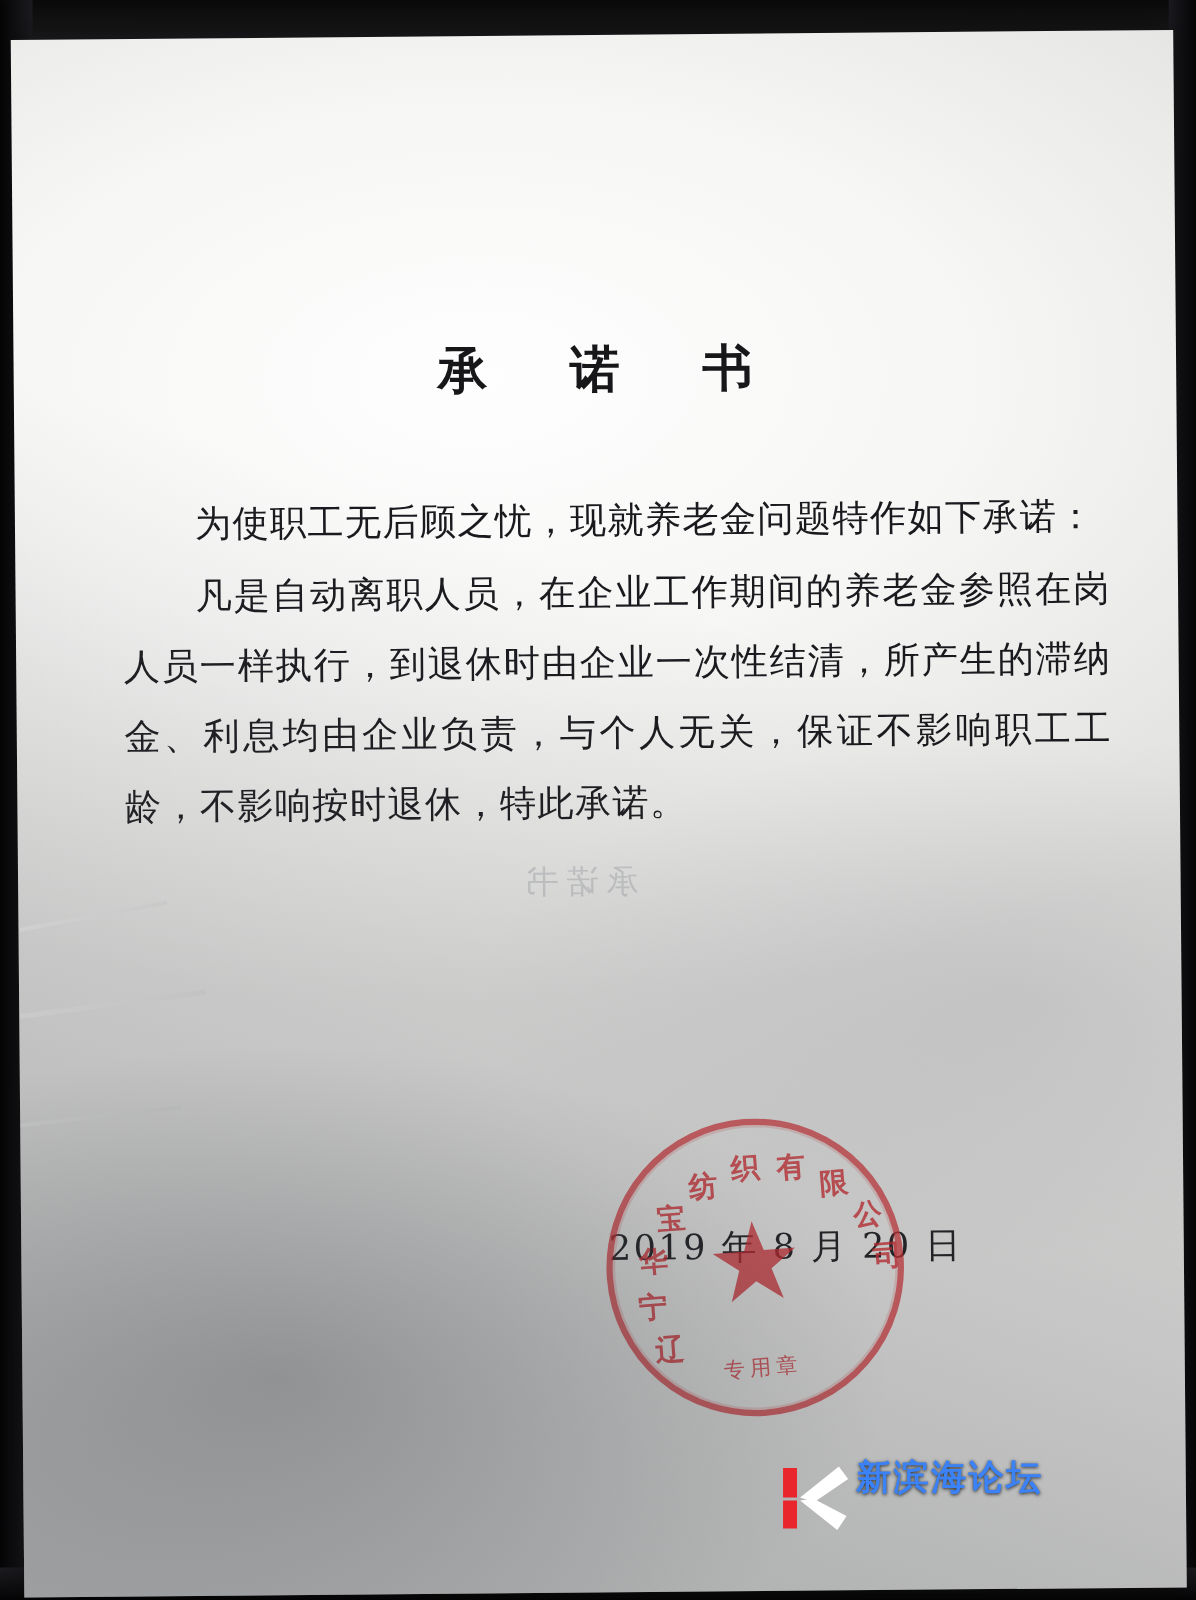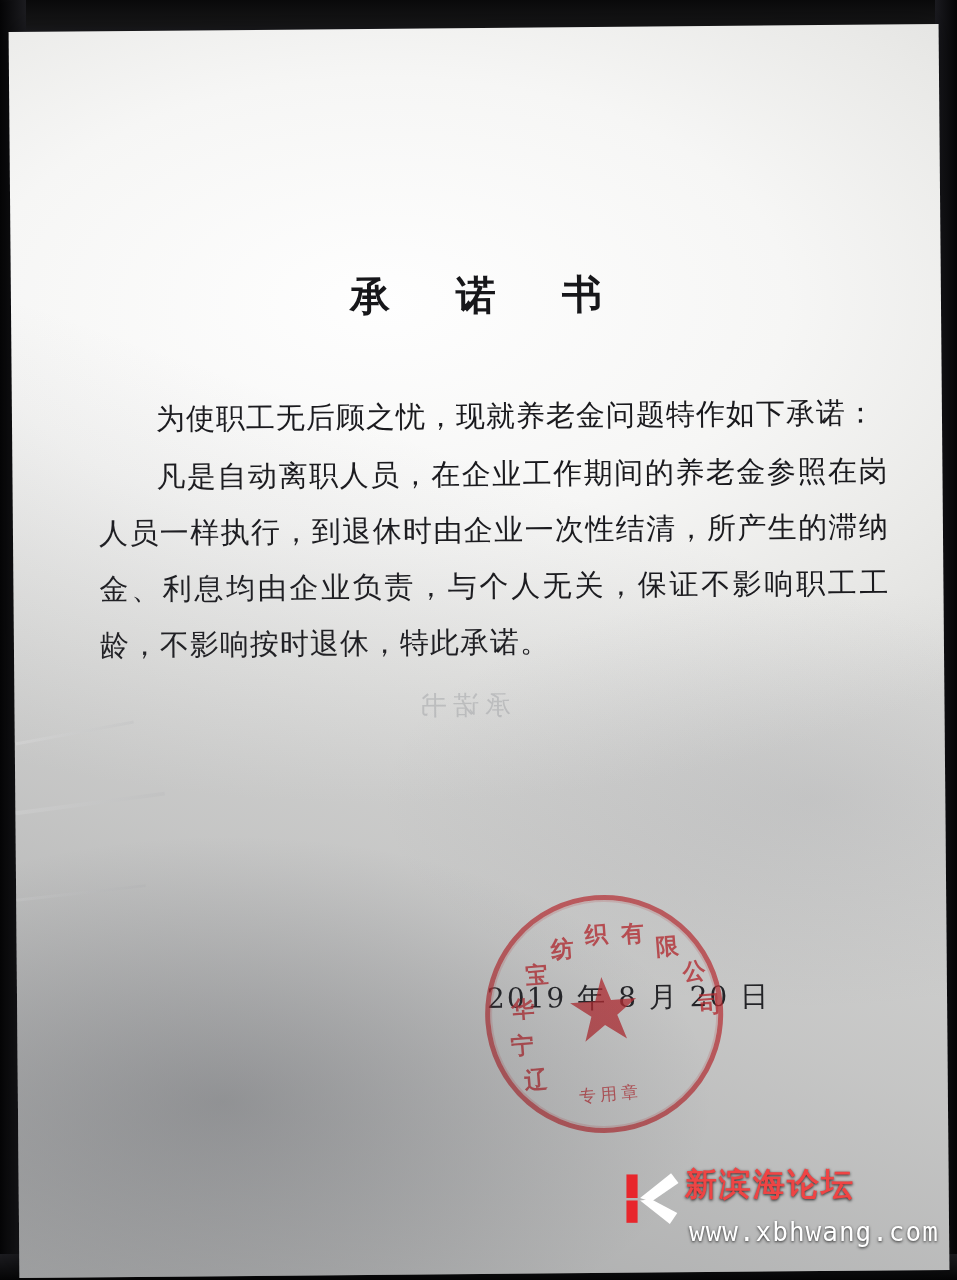--- a/index.html
+++ b/index.html
@@ -204,23 +204,23 @@
     left: 0;
     top: 6px;
     width: 62px;
     height: 62px;
   }
   .wm-title {
     position: absolute;
     left: 66px;
     top: 2px;
     font-family: "DejaVu Sans", "Liberation Sans", sans-serif;
-    font-size: 32px;
+    font-size: 28px;
     font-weight: bold;
-    color: #ef4444;
+    color: #3b82f6;
     letter-spacing: 2px;
     text-shadow: 0 1px 3px rgba(0,0,0,0.8);
   }
   .wm-url {
     position: absolute;
     left: 70px;
     top: 56px;
     font-family: "DejaVu Sans Mono", "Liberation Mono", monospace;
     font-size: 26px;
     color: #ffffff;
@@ -281,16 +281,15 @@
   </div>
 
   <div class="watermark">
     <svg class="wm-logo" viewBox="0 0 100 100">
       <path d="M12 12 L30 12 L30 50 L12 50 Z" fill="#e8262c"></path>
       <path d="M34 50 L84 10 L96 26 L52 56 Z" fill="#ffffff"></path>
       <path d="M34 54 L82 92 L94 74 L52 52 Z" fill="#ffffff"></path>
       <path d="M12 54 L30 54 L30 90 L12 90 Z" fill="#e8262c"></path>
     </svg>
     <div class="wm-title">新滨海论坛</div>
-    <div class="wm-url">www.xbhwang.com</div>
   </div>
 
 </div>
 
 </body></html>

